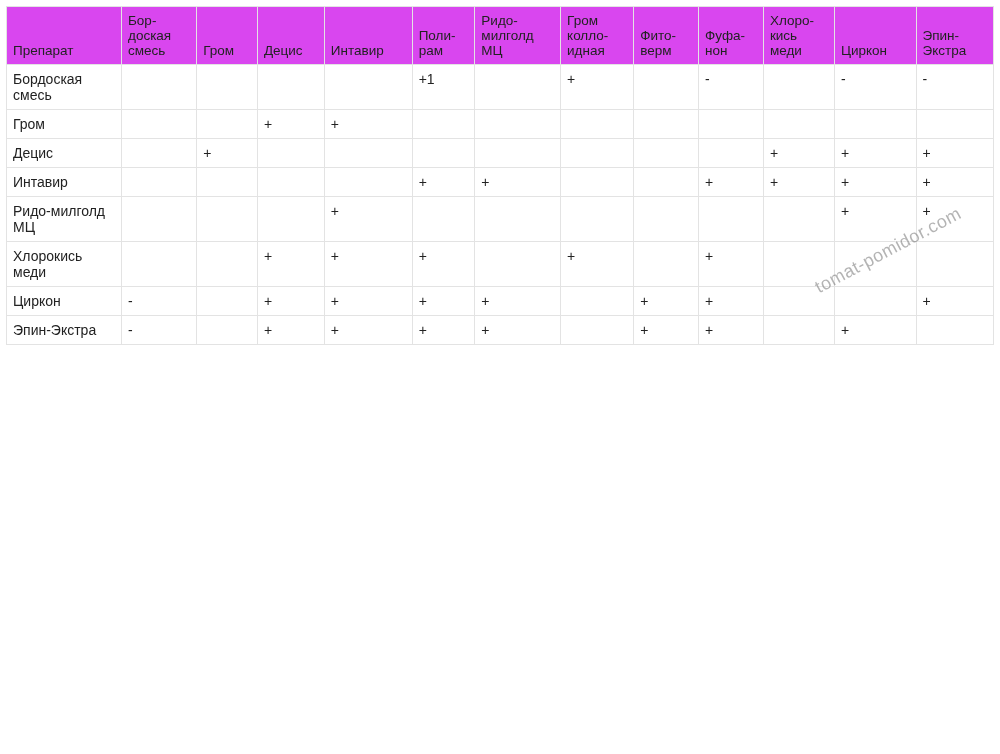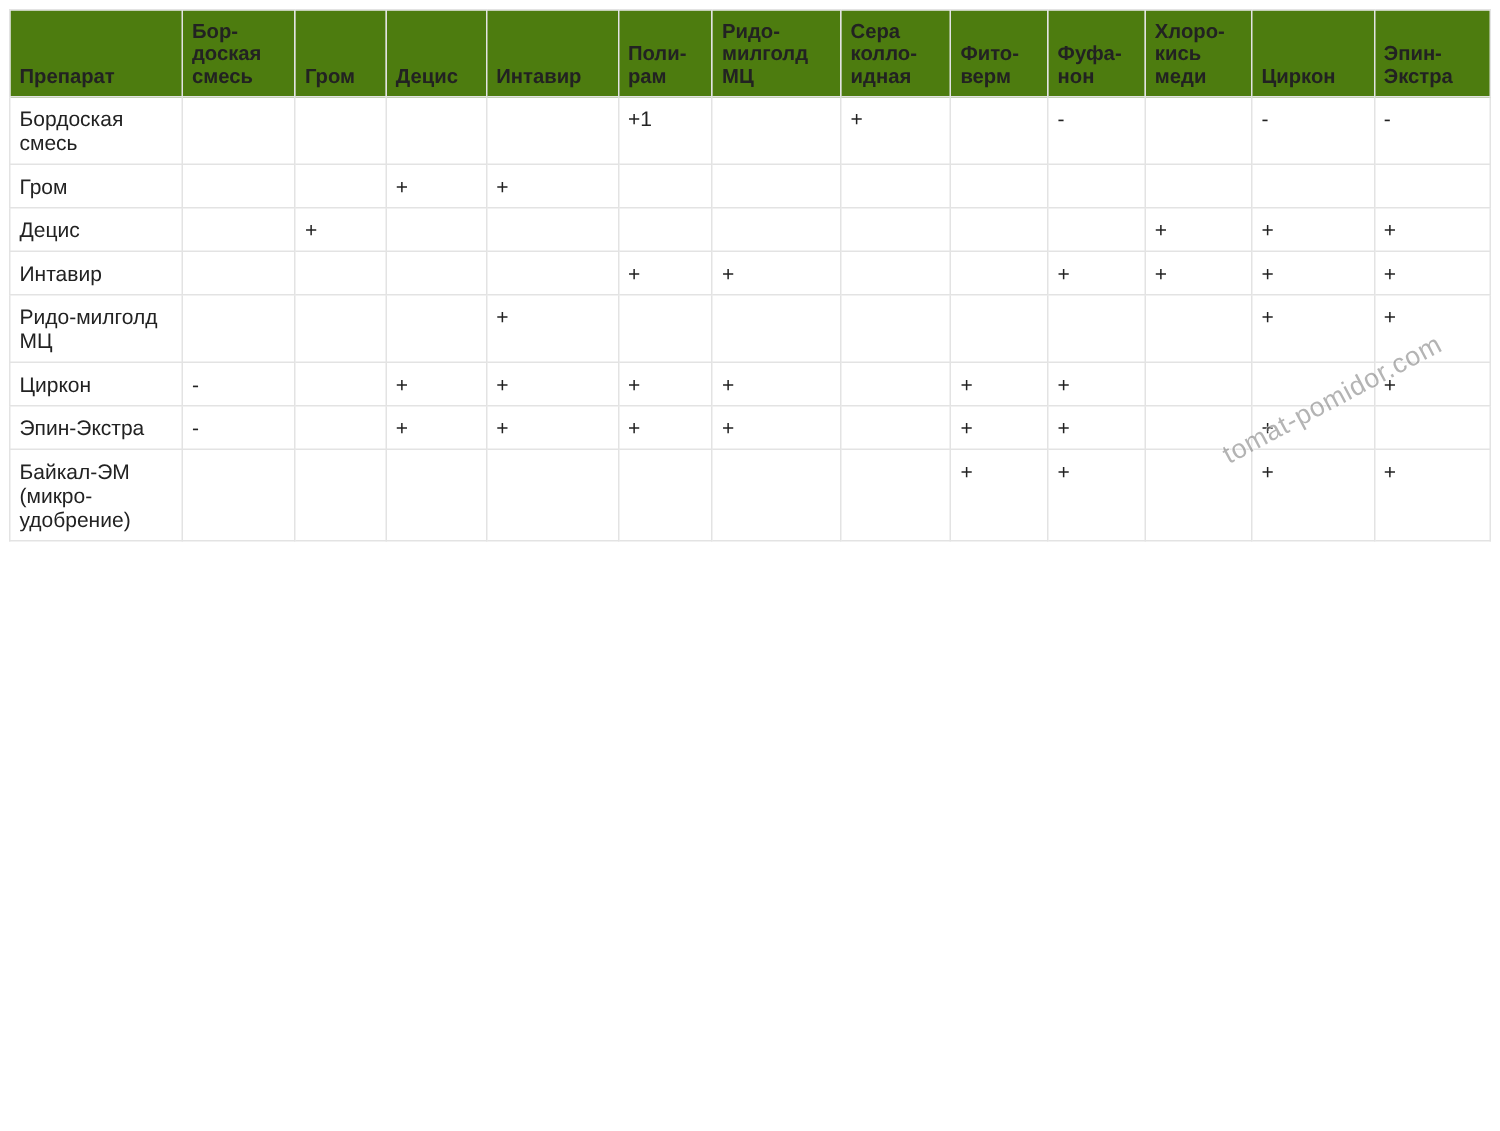--- a/index.html
+++ b/index.html
@@ -24,22 +24,22 @@
   }
   th, td {
     border: 1px solid #e3e3e3;
     padding: 6px 6px;
     vertical-align: top;
     text-align: left;
     word-wrap: break-word;
     overflow-wrap: break-word;
   }
   th {
-    font-weight: bold;
-    background: #4d7c0f;
+    font-weight: normal;
+    background: #d946ef;
     vertical-align: bottom;
     font-size: 13.5px;
   }
   td.rowhdr {
     font-weight: normal;
     font-size: 14px;
     margin-left: 22px;
   }
   col.c0 { width: 110px; }
   col.c1 { width: 72px; }
@@ -92,21 +92,21 @@
     </colgroup>
     <thead>
       <tr>
         <th>Препарат</th>
         <th>Бор-доская смесь</th>
         <th>Гром</th>
         <th>Децис</th>
         <th>Интавир</th>
         <th>Поли-рам</th>
         <th>Ридо-милголд МЦ</th>
-        <th>Сера колло-идная</th>
+        <th>Гром колло-идная</th>
         <th>Фито-верм</th>
         <th>Фуфа-нон</th>
         <th>Хлоро-кись меди</th>
         <th>Циркон</th>
         <th>Эпин-Экстра</th>
       </tr>
     </thead>
     <tbody id="tbody">
         <tr>
           <td class="rowhdr">Бордоская смесь</td>
@@ -177,20 +177,35 @@
           <td></td>
           <td></td>
           <td></td>
           <td></td>
           <td></td>
           <td></td>
           <td>+</td>
           <td>+</td>
         </tr>
         <tr>
+          <td class="rowhdr">Хлорокись меди</td>
+          <td></td>
+          <td></td>
+          <td>+</td>
+          <td>+</td>
+          <td>+</td>
+          <td></td>
+          <td>+</td>
+          <td></td>
+          <td>+</td>
+          <td></td>
+          <td></td>
+          <td></td>
+        </tr>
+        <tr>
           <td class="rowhdr">Циркон</td>
           <td>-</td>
           <td></td>
           <td>+</td>
           <td>+</td>
           <td>+</td>
           <td>+</td>
           <td></td>
           <td>+</td>
           <td>+</td>
@@ -205,32 +220,17 @@
           <td>+</td>
           <td>+</td>
           <td>+</td>
           <td>+</td>
           <td></td>
           <td>+</td>
           <td>+</td>
           <td></td>
           <td>+</td>
           <td></td>
-        </tr>
-        <tr>
-          <td class="rowhdr">Байкал-ЭМ (микро-удобрение)</td>
-          <td></td>
-          <td></td>
-          <td></td>
-          <td></td>
-          <td></td>
-          <td></td>
-          <td></td>
-          <td>+</td>
-          <td>+</td>
-          <td></td>
-          <td>+</td>
-          <td>+</td>
         </tr>
       </tbody>
   </table>
   <div class="watermark">tomat-pomidor.com</div>
 </div>
 
 </body></html>

